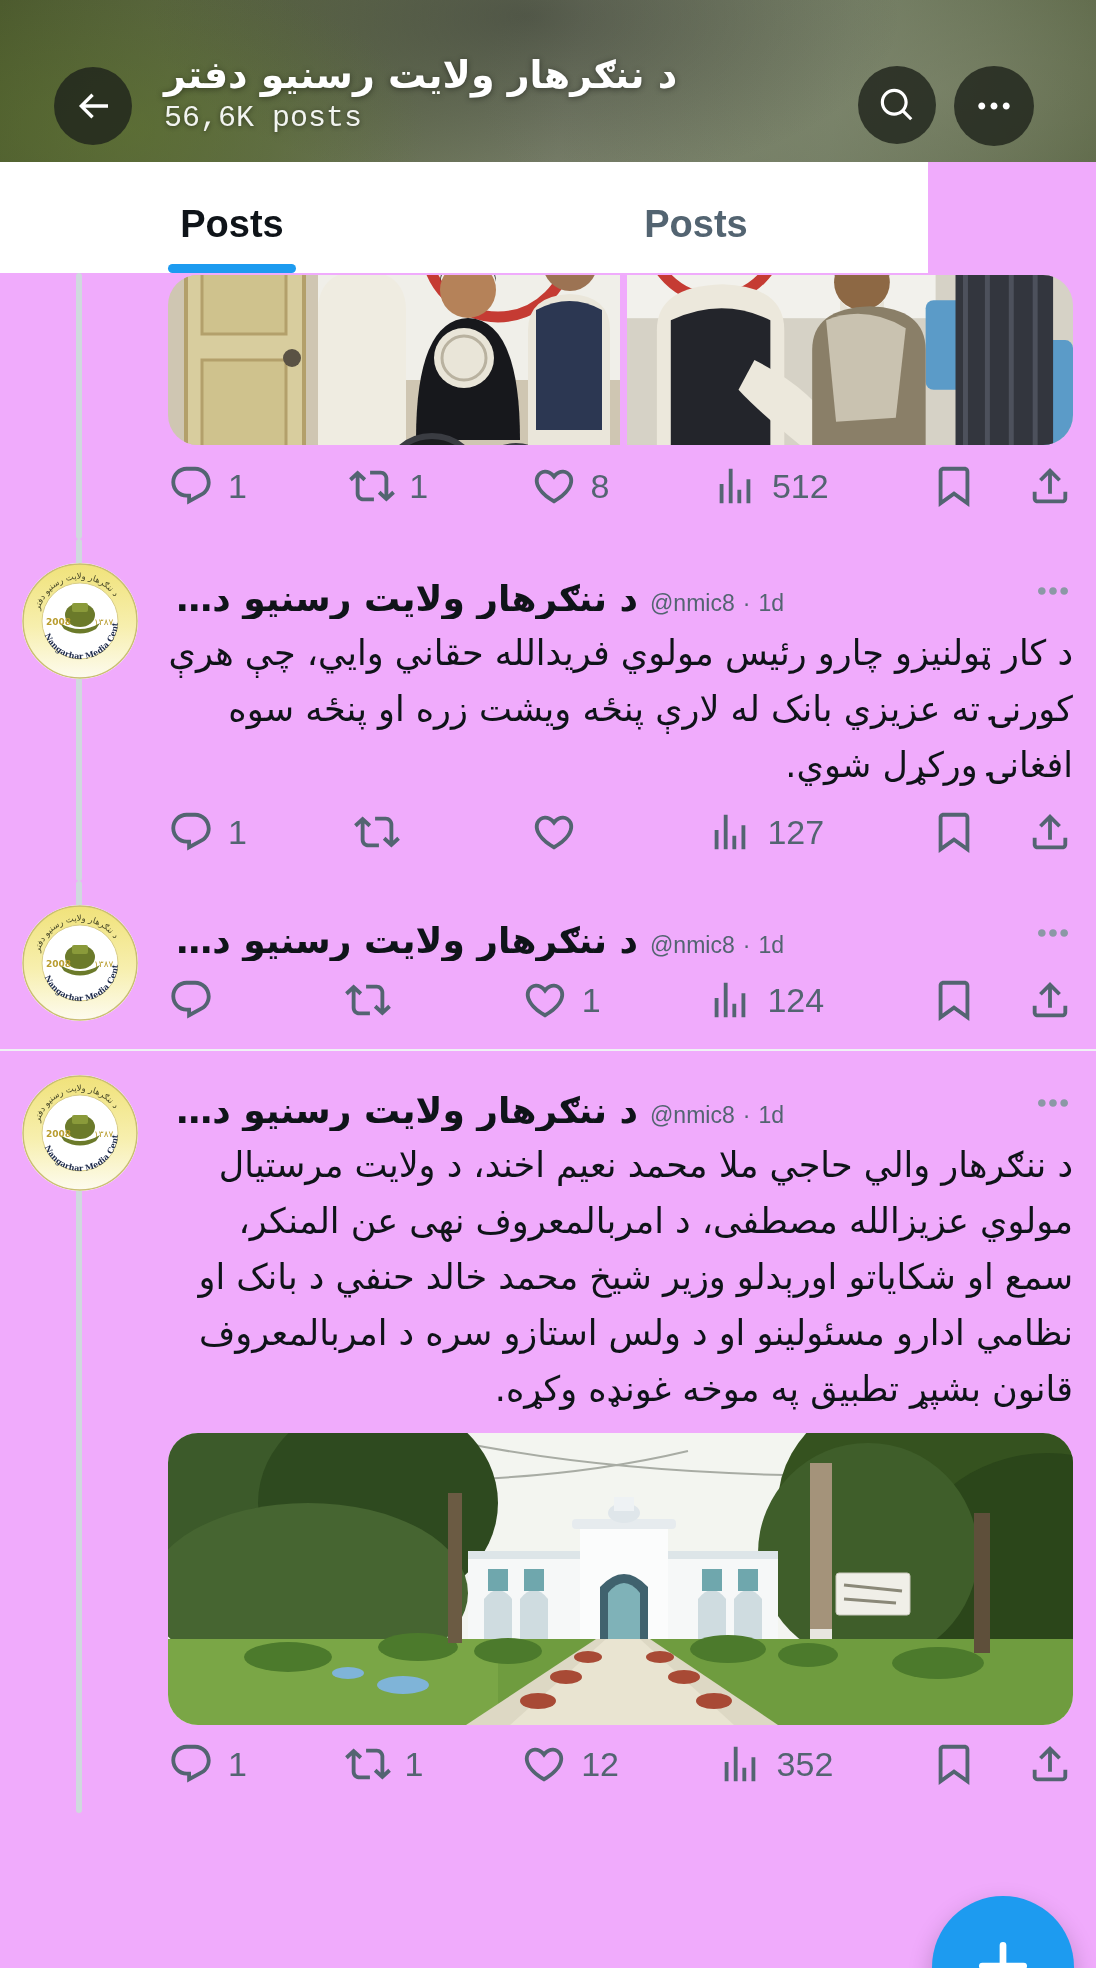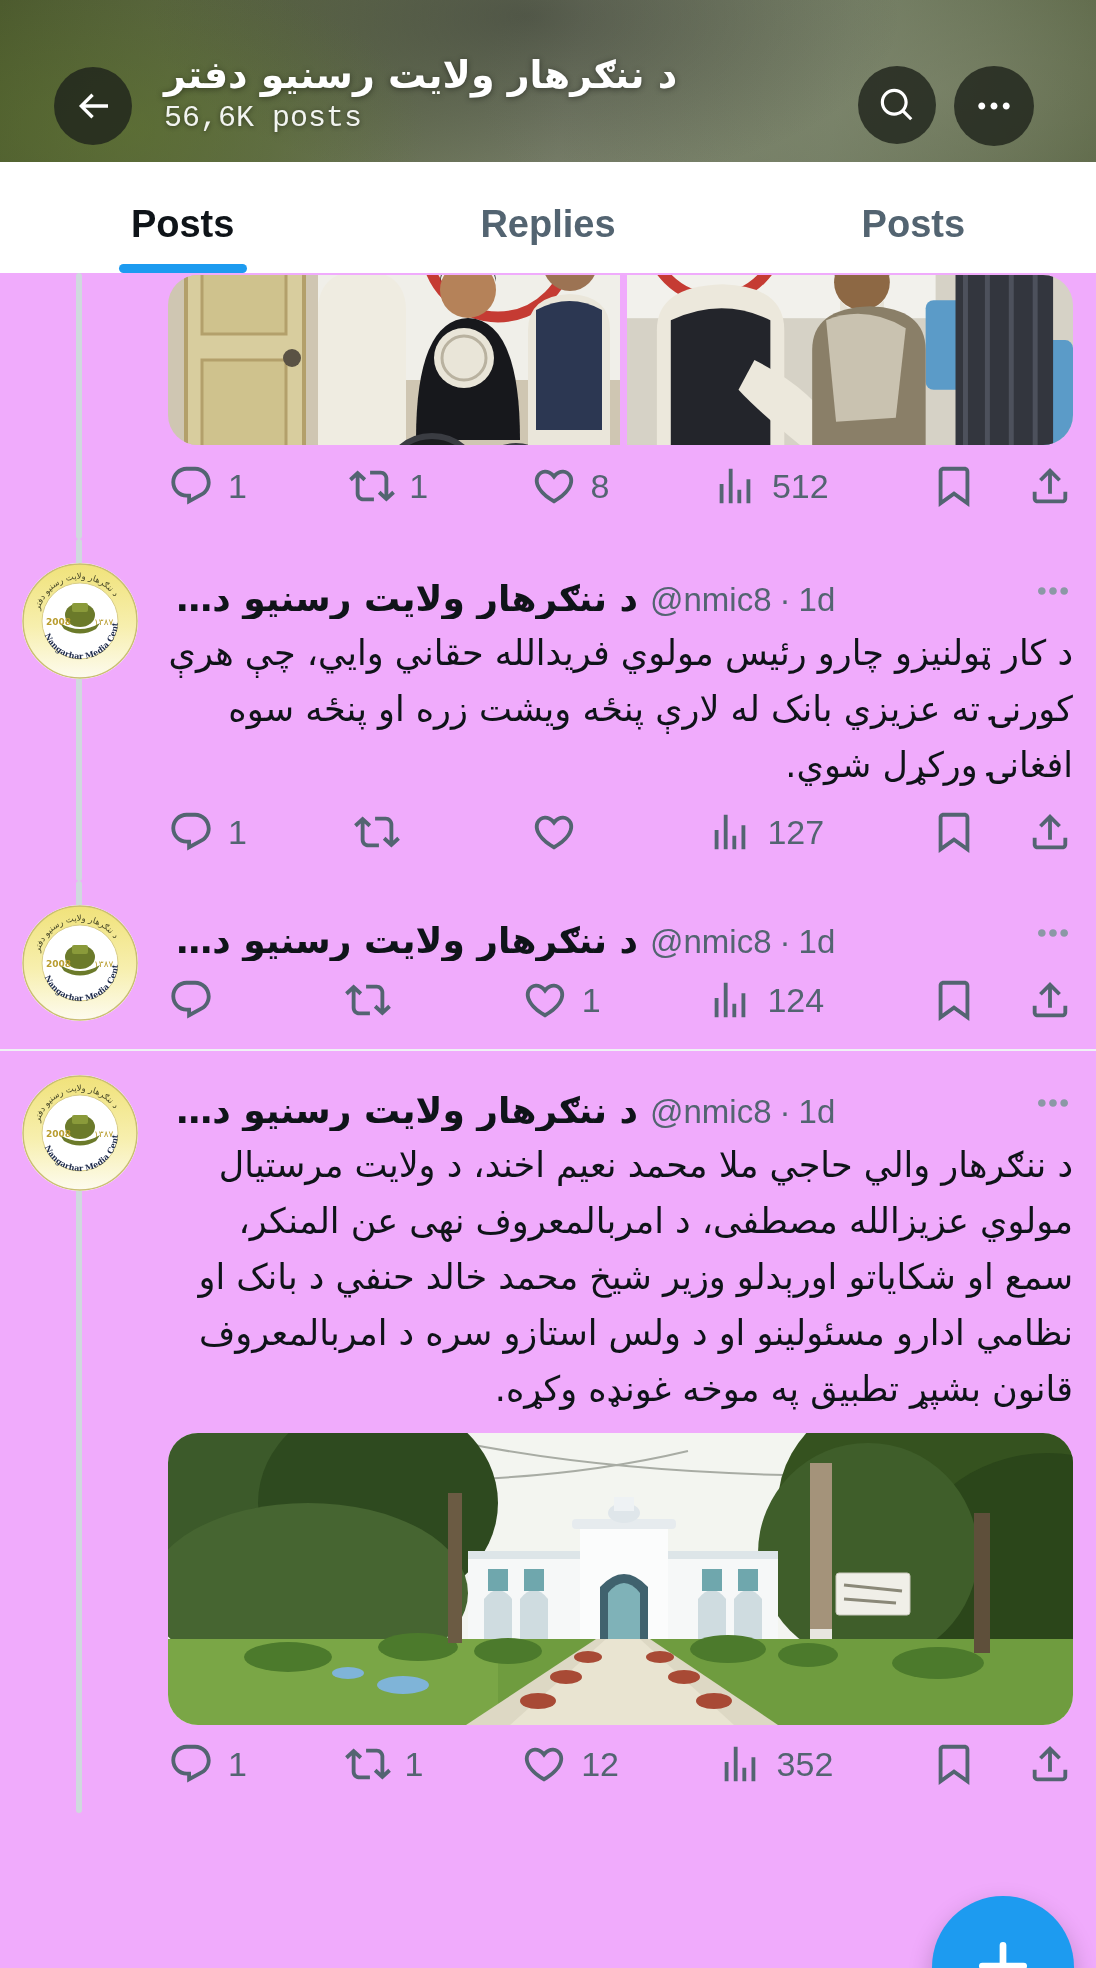--- a/index.html
+++ b/index.html
@@ -35,21 +35,21 @@
     text-shadow:0 1px 6px rgba(0,0,0,.45);white-space:nowrap;text-align:left;
   }
   .hsub{
     color:#f2f4f0;font-size:30px;line-height:36px;margin-top:2px;
     text-shadow:0 1px 5px rgba(0,0,0,.45);
     font-family:Liberation Mono, monospace;
   }
 
   
   .tabbar{
-    position:absolute;top:162px;left:0;width:1096px;height:111px;background:#fff;
+    position:absolute;top:162px;left:0;width:928px;height:111px;background:#fff;
     display:flex;
   }
   .tab{
     position:relative;flex:1;border:none;background:none;cursor:pointer;
     font-family:"Liberation Sans",sans-serif;font-size:38px;font-weight:bold;
     color:#536471;display:flex;align-items:center;justify-content:center;
     padding-top:14px;
   }
   .tab.active{color:#0f1419;}
   .tab .underline{
@@ -70,21 +70,21 @@
     overflow:hidden;cursor:pointer;background:#fdfbee;
   }
   .avatar svg{display:block;}
   .pcontent{flex:1;min-width:0;padding-right:23px;}
 
   .namerow{display:flex;align-items:baseline;padding-top:26px;}
   .pname{
     font-weight:bold;font-size:36px;color:#0f1419;white-space:nowrap;
     overflow:hidden;text-overflow:ellipsis;max-width:470px;cursor:pointer;
   }
-  .pmeta{color:#536471;font-size:33px;margin-left:12px;white-space:nowrap;}
+  .pmeta{color:#536471;font-size:23px;margin-left:12px;white-space:nowrap;}
   .pmeta .mdot{margin:0 8px;}
   .dots{
     margin-left:auto;border:none;background:none;cursor:pointer;padding:6px 0 0 10px;
   }
   .ptext{
     font-size:35px;line-height:56px;color:#0f1419;text-align:right;
     margin-top:6px;
   }
 
   .media2{
@@ -152,23 +152,20 @@
             <path d="M3 12c0-1.1.9-2 2-2s2 .9 2 2-.9 2-2 2-2-.9-2-2zm9 2c1.1 0 2-.9 2-2s-.9-2-2-2-2 .9-2 2 .9 2 2 2zm7 0c1.1 0 2-.9 2-2s-.9-2-2-2-2 .9-2 2 .9 2 2 2z"></path>
           </svg>
       </span>
     </button>
   </header>
 
   <nav class="tabbar">
     <button class="tab active">
       <span>Posts</span>
       <span class="underline"></span>
-    </button>
-    <button class="tab">
-      <span>Replies</span>
     </button>
     <button class="tab">
       <span>Posts</span>
     </button>
   </nav>
 
   <main class="feed">
 
     <article class="post p1">
       <div class="rail">

